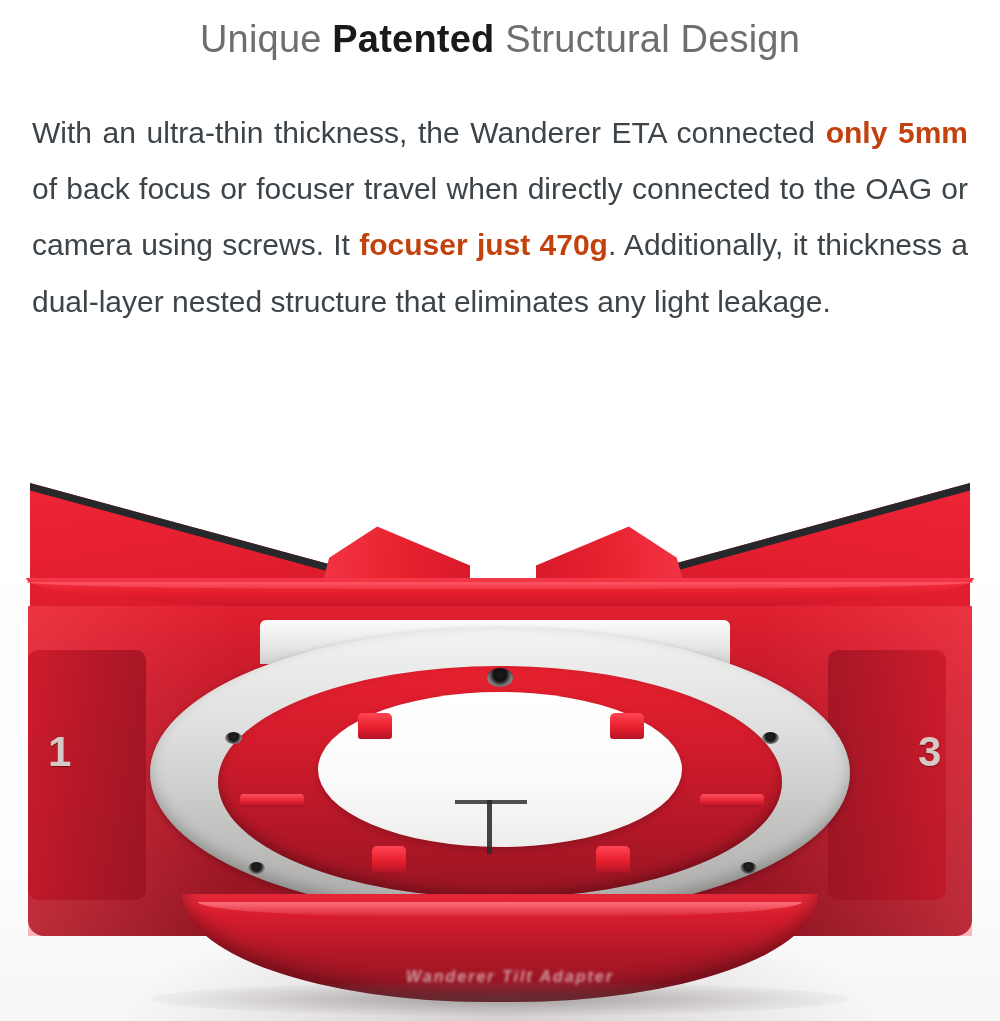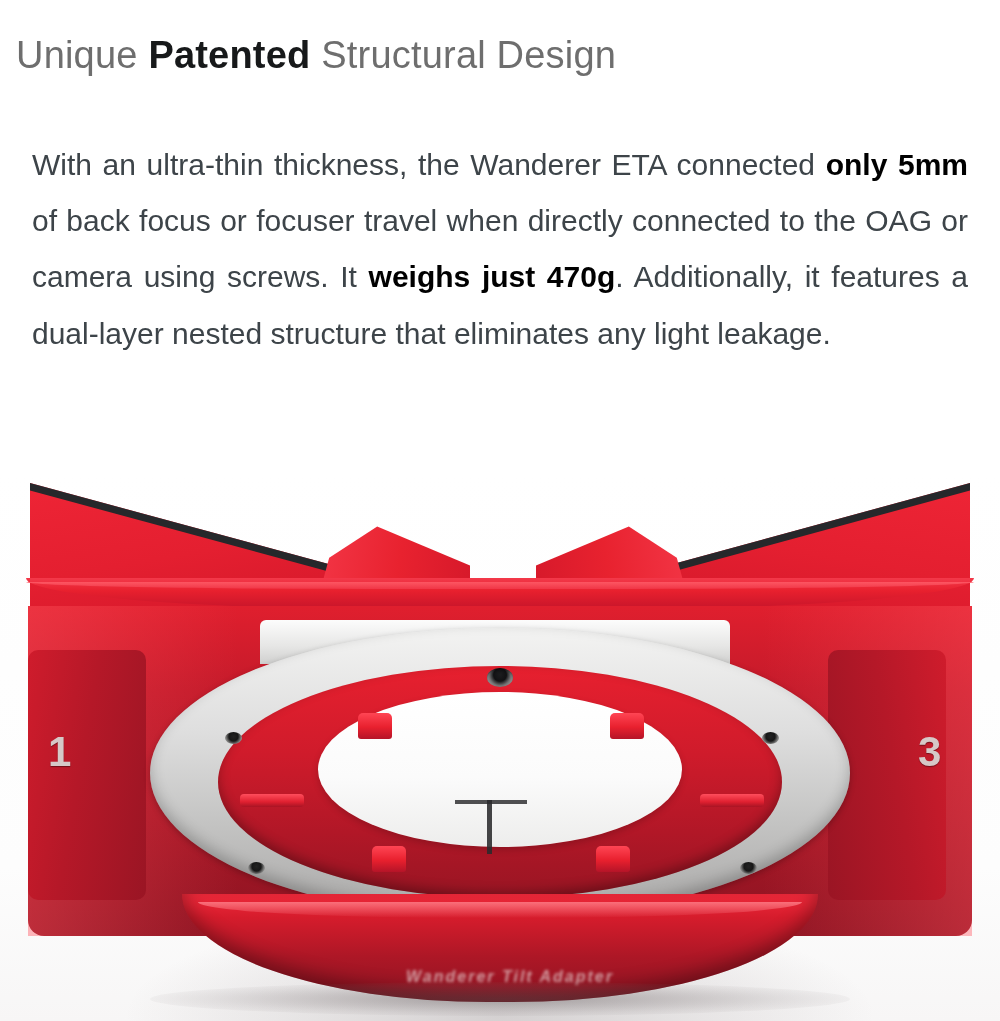--- a/index.html
+++ b/index.html
@@ -13,26 +13,26 @@
     width: 1000px;
     height: 1021px;
     overflow: hidden;
     font-family: "Liberation Sans", sans-serif;
     color: #3d4449;
     position: relative;
   }
 
   
   .page-heading {
-    text-align: left;
+    text-align: center;
     font-size: 38px;
     font-weight: 400;
     color: #6e6e6e;
     letter-spacing: 0.2px;
-    margin: 16px;
+    margin: 0;
     padding: 14px 0 4px 0;
     line-height: 1.35;
     white-space: nowrap;
   }
   .page-heading .hl {
     font-weight: 700;
     color: #17191a;
   }
 
   
@@ -43,21 +43,21 @@
     font-size: 30px;
     line-height: 1.87;
     color: #3d4449;
     text-align: justify;
     text-justify: inter-word;
     margin: 0;
     font-weight: 400;
   }
   .intro-paragraph b {
     font-weight: 700;
-    color: #000000;
+    color: #c2410c;
   }
 
   
   .photo-frame {
     position: absolute;
     left: 0;
     top: 470px;
     width: 1000px;
     height: 551px;
     background: #ffffff;
@@ -341,21 +341,21 @@
 </style>
 </head>
 <body>
 
 <h1 class="page-heading">
   <span>Unique </span><span class="hl">Patented</span><span> Structural Design</span>
 </h1>
 
 <div class="intro-block">
   <p class="intro-paragraph">
-    <span>With an ultra-thin thickness, the Wanderer ETA connected </span><b>only 5mm</b><span> of back focus or focuser travel when directly connected to the OAG or camera using screws. It </span><b>weighs just 470g</b><span>. Additionally, it features a dual-layer nested structure that eliminates any light leakage.</span>
+    <span>With an ultra-thin thickness, the Wanderer ETA connected </span><b>only 5mm</b><span> of back focus or focuser travel when directly connected to the OAG or camera using screws. It </span><b>focuser just 470g</b><span>. Additionally, it thickness a dual-layer nested structure that eliminates any light leakage.</span>
   </p>
 </div>
 
 <div class="photo-frame">
   <div class="photo-stage">
 
     <div class="wing wing-left"></div>
     <div class="wing wing-right"></div>
     <div class="wing-bevel wing-bevel-left"></div>
     <div class="wing-bevel wing-bevel-right"></div>

